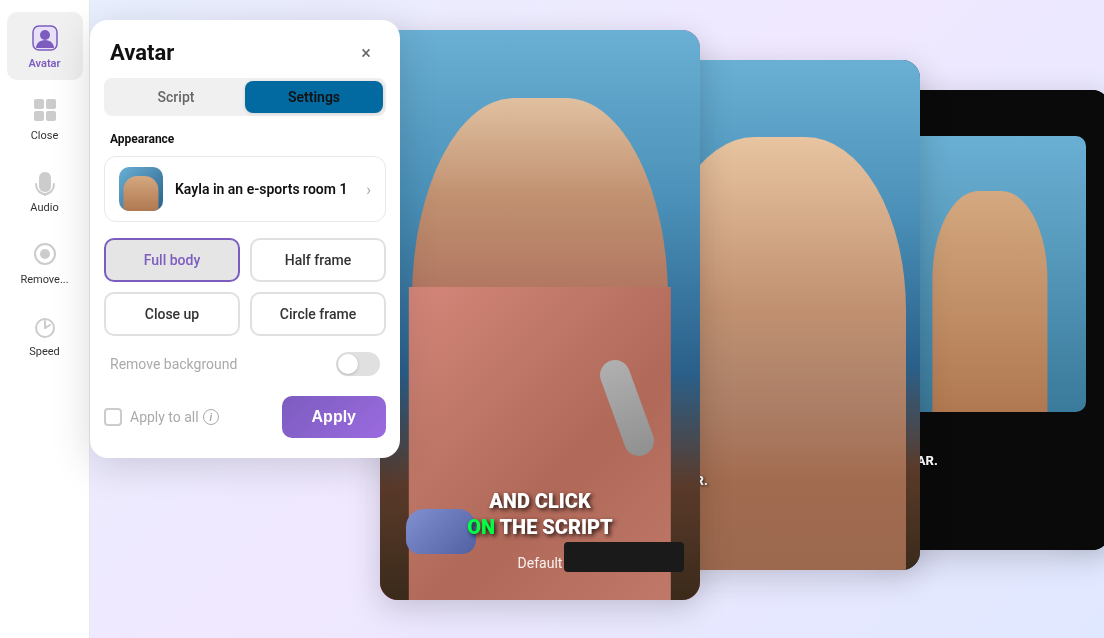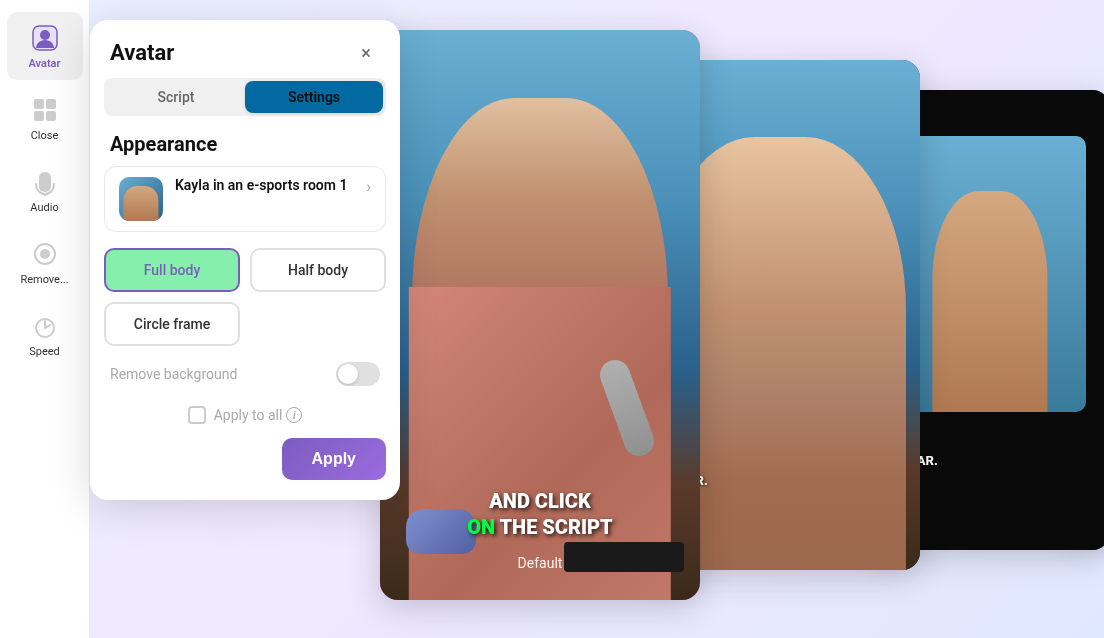--- a/index.html
+++ b/index.html
@@ -245,30 +245,30 @@
 
     .tab.active {
       background: #0369a1;
       color: #111;
       font-weight: 600;
       box-shadow: 0 1px 4px rgba(0,0,0,0.12);
     }
 
     
     .section-title {
-      font-size: 20px;
+      font-size: 12px;
       font-weight: 700;
       color: #111;
       padding: 0 20px 10px;
     }
 
     
     .appearance-item {
       display: flex;
-      align-items: flex-start;
+      align-items: center;
       margin: 0 14px 16px;
       padding: 10px 14px;
       border: 1px solid #e8e8e8;
       border-radius: 12px;
       cursor: pointer;
     }
 
     .avatar-thumb {
       width: 44px;
       height: 44px;
@@ -319,21 +319,21 @@
       font-size: 14px;
       font-weight: 500;
       color: #333;
       cursor: pointer;
       background: white;
     }
 
     .frame-btn.active {
       border-color: #7c5cbf;
       color: #7c5cbf;
-      background: #86efac;
+      background: #e5e5e5;
     }
 
     
     .toggle-row {
       display: flex;
       align-items: center;
       justify-content: space-between;
       padding: 0 20px;
       margin-bottom: 20px;
     }
@@ -362,21 +362,20 @@
       left: 2px;
       box-shadow: 0 1px 3px rgba(0,0,0,0.2);
     }
 
     
     .bottom-actions {
       display: flex;
       align-items: center;
       padding: 0 14px;
       gap: 14px;
-      flex-direction: column;
     }
 
     .checkbox-area {
       display: flex;
       align-items: center;
       gap: 8px;
     }
 
     .checkbox {
       width: 18px;
@@ -495,21 +494,22 @@
     <div class="avatar-thumb">
       <div class="avatar-thumb-person"></div>
     </div>
     <span class="appearance-name">Kayla in an e-sports room 1</span>
     <span class="chevron">›</span>
   </div>
 
 
   <div class="frame-grid">
     <div class="frame-btn active">Full body</div>
-    <div class="frame-btn">Half body</div>
+    <div class="frame-btn">Half frame</div>
+    <div class="frame-btn">Close up</div>
     <div class="frame-btn">Circle frame</div>
   </div>
 
   <div class="toggle-row">
     <span class="toggle-label">Remove background</span>
     <div class="toggle">
       <div class="toggle-knob"></div>
     </div>
   </div>
 

